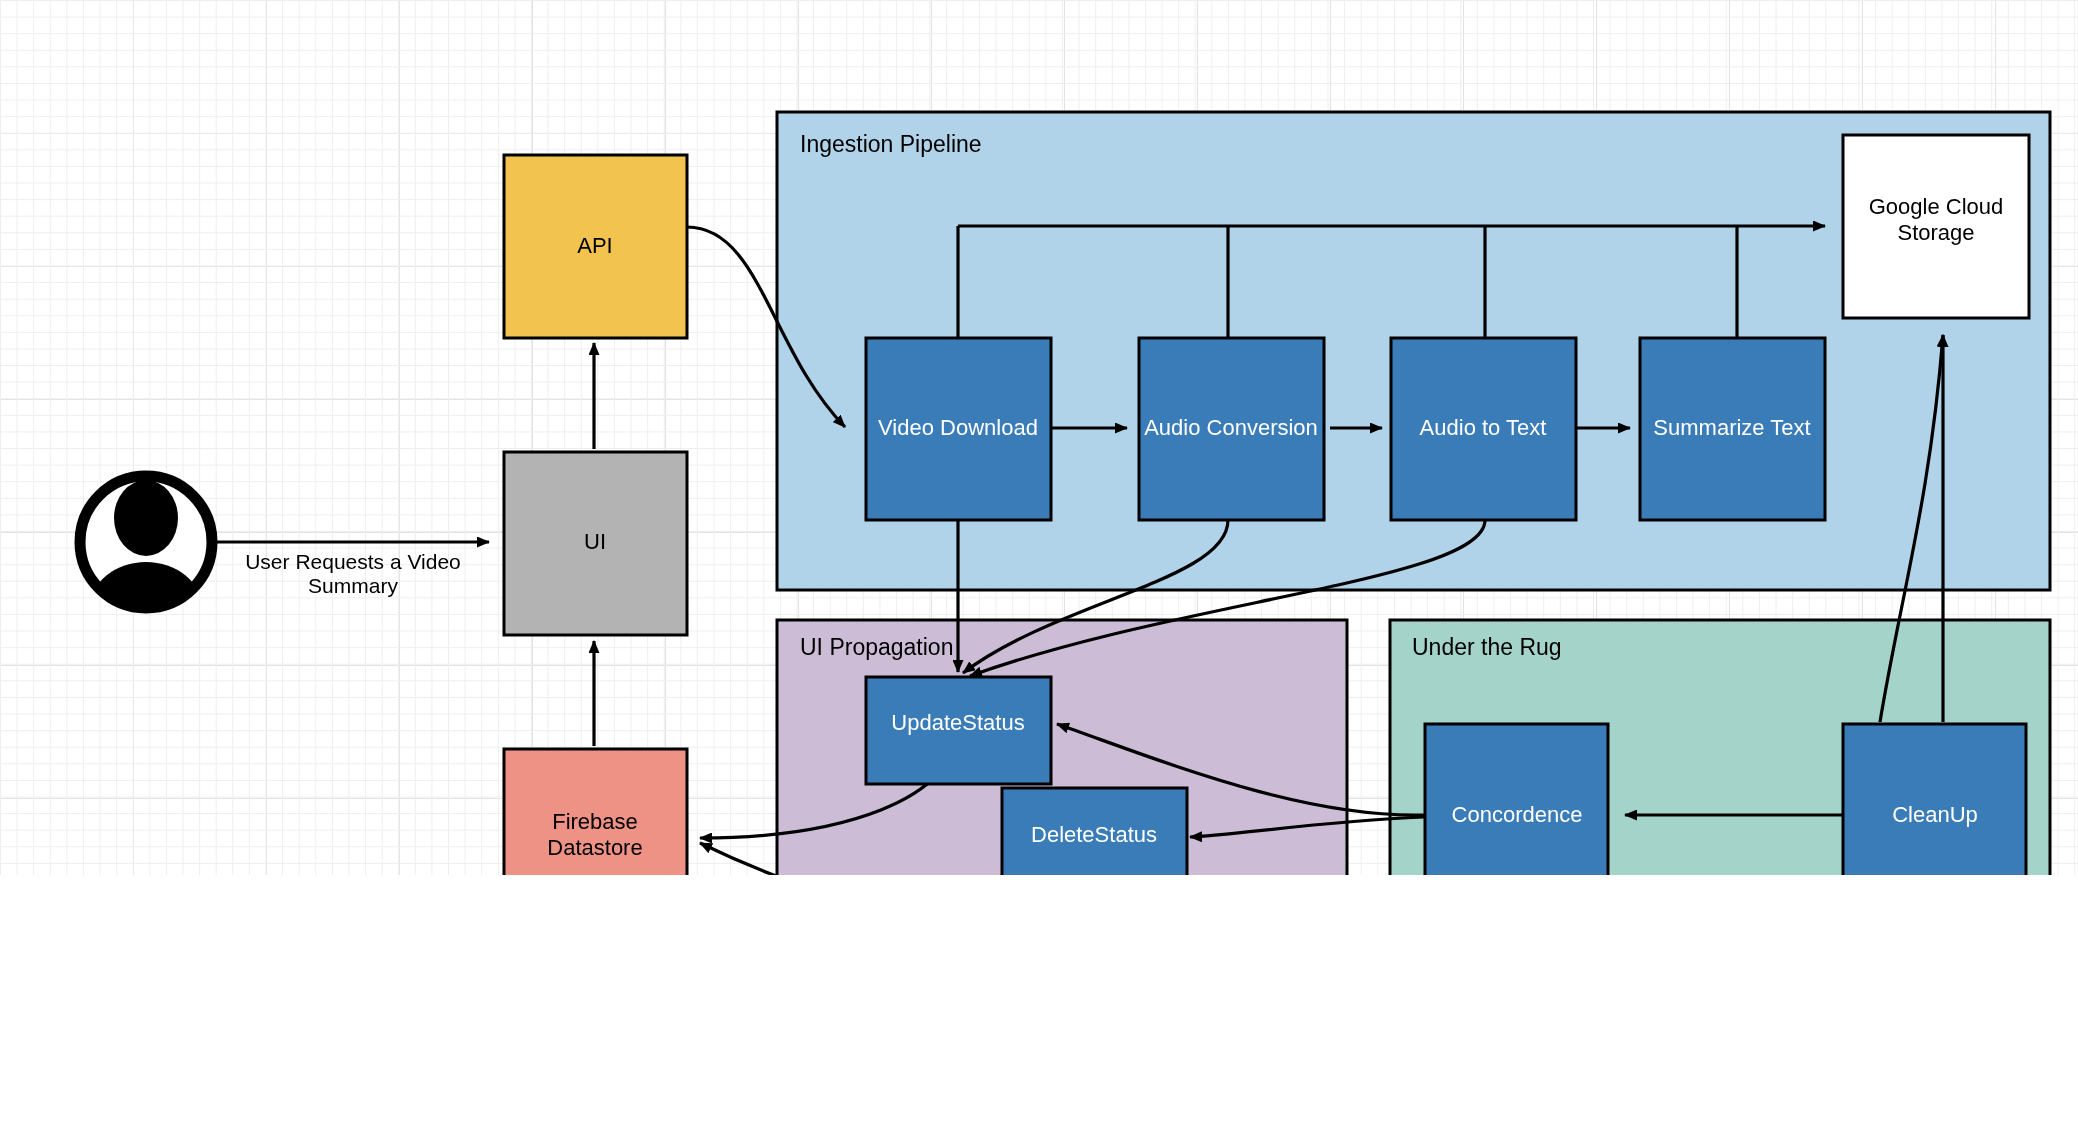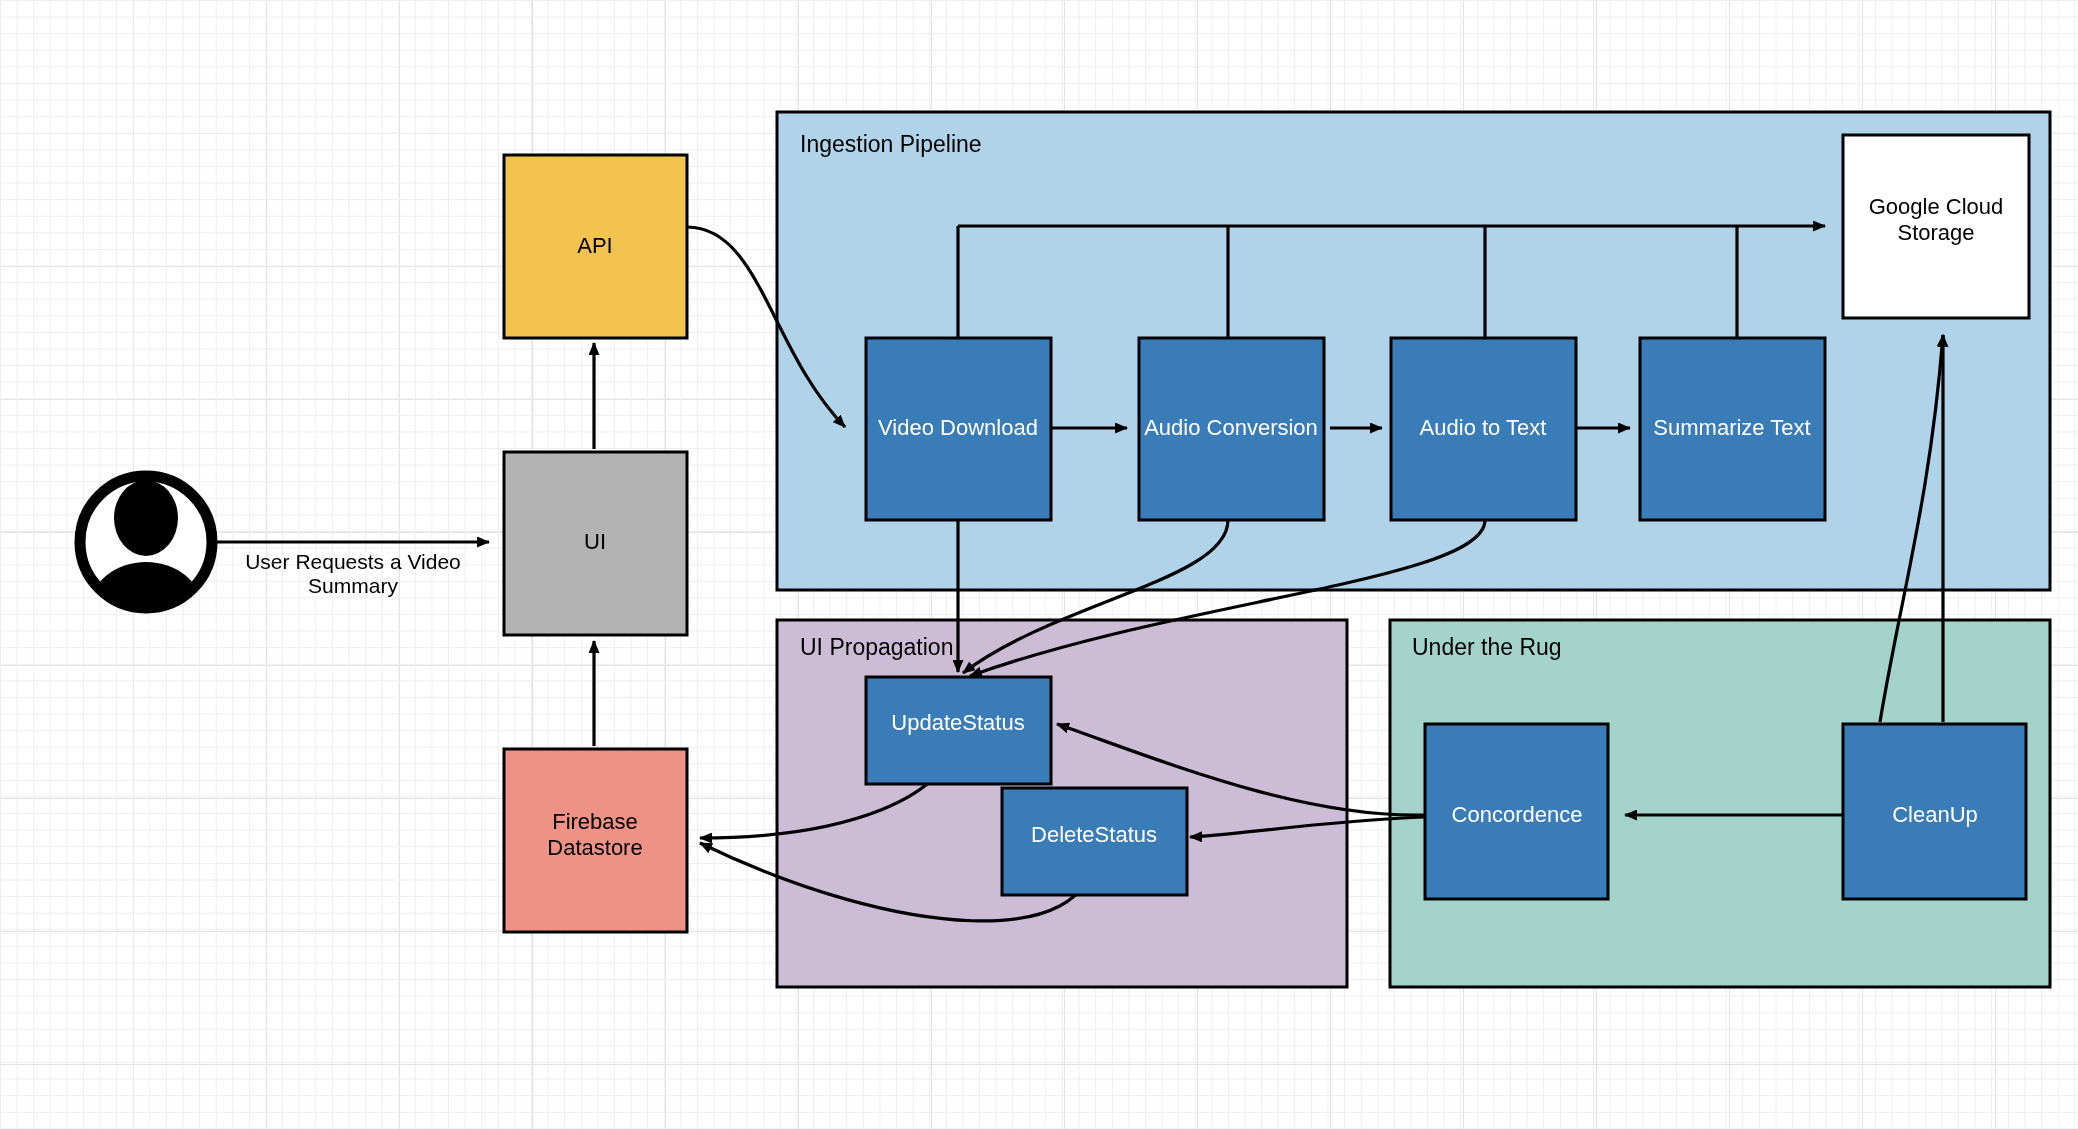--- a/index.html
+++ b/index.html
@@ -3,21 +3,21 @@
 <meta charset="utf-8">
 <style>
   html, body {
     margin: 0;
     padding: 0;
     background: #ffffff;
   }
   #canvas {
     position: relative;
     width: 2078px;
-    height: 1129px;
+    height: 875px;
     background-color: #ffffff;
     background-image:
       linear-gradient(to right, #eeeeee 1px, transparent 1px),
       linear-gradient(to bottom, #eeeeee 1px, transparent 1px),
       linear-gradient(to right, #e2e2e2 1px, transparent 1px),
       linear-gradient(to bottom, #e2e2e2 1px, transparent 1px);
     background-size: 16.6px 16.6px, 16.6px 16.6px, 133px 133px, 133px 133px;
     overflow: hidden;
     font-family: "Liberation Sans", sans-serif;
   }

